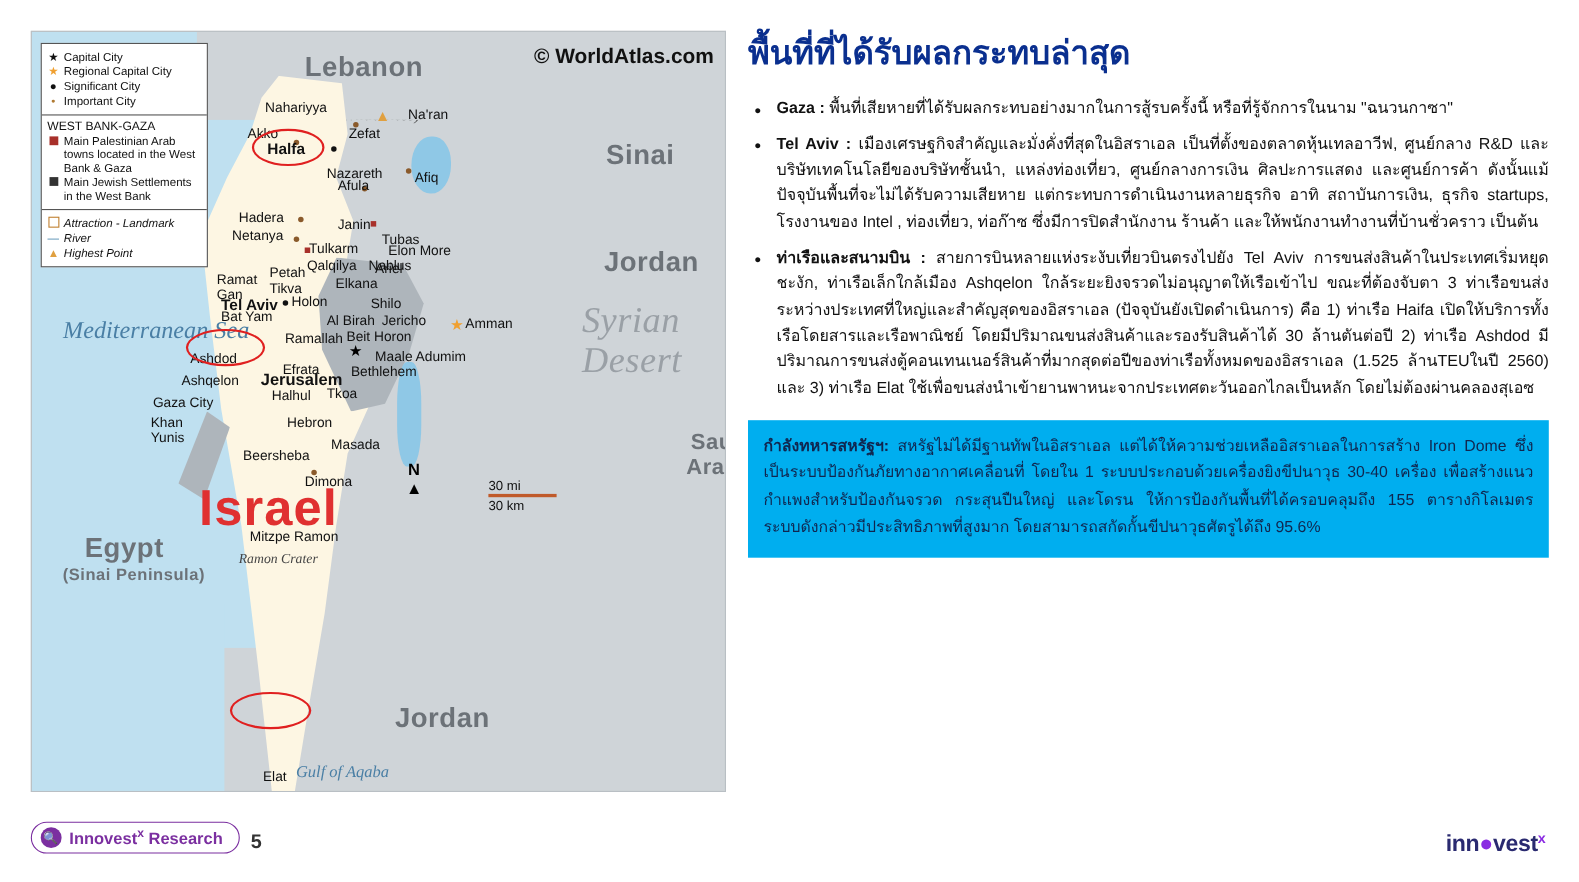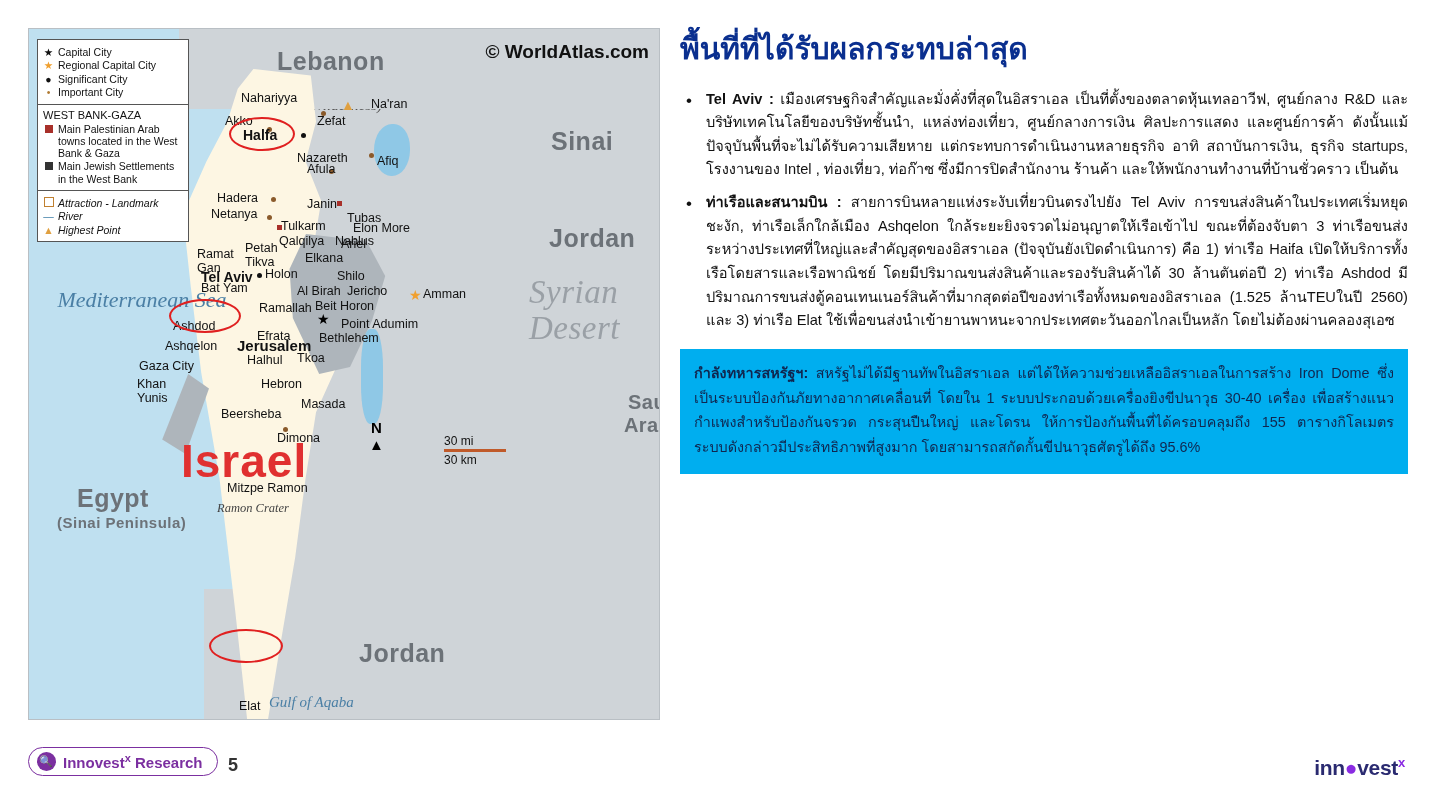--- a/index.html
+++ b/index.html
@@ -408,21 +408,21 @@
     <div class="city" style="left:172px; top:252px;">Bat Yam</div>
     <div class="city" style="left:268px; top:255px;">Al Birah</div>
     <div class="city" style="left:318px; top:255px;">Jericho</div>
     <div class="city" style="left:230px; top:272px;">Ramallah</div>
     <div class="star orange" style="left:380px; top:258px;">★</div>
     <div class="city" style="left:394px; top:258px;">Amman</div>
     <div class="city" style="left:144px; top:290px;">Ashdod</div>
     <div class="city bold" style="left:208px; top:284px; font-size:15px;margin-top:24px;">Jerusalem</div>
     <div class="star" style="left:288px; top:282px;">★</div>
     <div class="city" style="left:286px; top:270px;">Beit Horon</div>
-    <div class="city" style="left:312px; top:288px;">Point Adumim</div>
+    <div class="city" style="left:312px; top:288px;">Maale Adumim</div>
     <div class="city" style="left:136px; top:310px;">Ashqelon</div>
     <div class="city" style="left:228px; top:300px;">Efrata</div>
     <div class="city" style="left:290px; top:302px;">Bethlehem</div>
     <div class="city" style="left:110px; top:330px;">Gaza City</div>
     <div class="city" style="left:218px; top:324px;">Halhul</div>
     <div class="city" style="left:268px; top:322px;">Tkoa</div>
     <div class="city" style="left:108px; top:348px;">Khan<br>Yunis</div>
     <div class="city" style="left:232px; top:348px;">Hebron</div>
     <div class="city" style="left:272px; top:368px;">Masada</div>
     <div class="city" style="left:192px; top:378px;">Beersheba</div>
@@ -456,20 +456,23 @@
   <div class="page-num">5</div>
   <div class="brand-bl">
     <span>inn</span><span class="o">●</span><span>vest</span><span class="x">x</span>
   </div>
 
   <div class="right">
     <h1 class="title">พื้นที่ที่ได้รับผลกระทบล่าสุด</h1>
 
     <ul class="bullets">
       <li>
+        <span class="lead">Gaza :</span><span> พื้นที่เสียหายที่ได้รับผลกระทบอย่างมากในการสู้รบครั้งนี้ หรือที่รู้จักการในนาม "ฉนวนกาซา"</span>
+      </li>
+      <li>
         <span class="lead">Tel Aviv   :</span><span> เมืองเศรษฐกิจสำคัญและมั่งคั่งที่สุดในอิสราเอล เป็นที่ตั้งของตลาดหุ้นเทลอาวีฟ, ศูนย์กลาง R&amp;D และบริษัทเทคโนโลยีของบริษัทชั้นนำ, แหล่งท่องเที่ยว, ศูนย์กลางการเงิน ศิลปะการแสดง และศูนย์การค้า ดังนั้นแม้ปัจจุบันพื้นที่จะไม่ได้รับความเสียหาย แต่กระทบการดำเนินงานหลายธุรกิจ อาทิ สถาบันการเงิน, ธุรกิจ startups, โรงงานของ Intel , ท่องเที่ยว, ท่อก๊าซ ซึ่งมีการปิดสำนักงาน ร้านค้า และให้พนักงานทำงานที่บ้านชั่วคราว เป็นต้น</span>
       </li>
       <li>
         <span class="lead">ท่าเรือและสนามบิน :</span><span> สายการบินหลายแห่งระงับเที่ยวบินตรงไปยัง Tel Aviv การขนส่งสินค้าในประเทศเริ่มหยุดชะงัก, ท่าเรือเล็กใกล้เมือง  Ashqelon  ใกล้ระยะยิงจรวดไม่อนุญาตให้เรือเข้าไป ขณะที่ต้องจับตา 3 ท่าเรือขนส่งระหว่างประเทศที่ใหญ่และสำคัญสุดของอิสราเอล (ปัจจุบันยังเปิดดำเนินการ) คือ 1) ท่าเรือ Haifa เปิดให้บริการทั้งเรือโดยสารและเรือพาณิชย์ โดยมีปริมาณขนส่งสินค้าและรองรับสินค้าได้ 30 ล้านตันต่อปี 2) ท่าเรือ Ashdod มีปริมาณการขนส่งตู้คอนเทนเนอร์สินค้าที่มากสุดต่อปีของท่าเรือทั้งหมดของอิสราเอล (1.525 ล้านTEUในปี 2560) และ 3) ท่าเรือ Elat ใช้เพื่อขนส่งนำเข้ายานพาหนะจากประเทศตะวันออกไกลเป็นหลัก โดยไม่ต้องผ่านคลองสุเอซ</span>
       </li>
     </ul>
 
     <div class="callout">
       <span class="lead">กำลังทหารสหรัฐฯ:</span><span>  สหรัฐไม่ได้มีฐานทัพในอิสราเอล   แต่ได้ให้ความช่วยเหลืออิสราเอลในการสร้าง Iron  Dome  ซึ่งเป็นระบบป้องกันภัยทางอากาศเคลื่อนที่ โดยใน  1  ระบบประกอบด้วยเครื่องยิงขีปนาวุธ 30-40 เครื่อง เพื่อสร้างแนวกำแพงสำหรับป้องกันจรวด กระสุนปืนใหญ่ และโดรน ให้การป้องกันพื้นที่ได้ครอบคลุมถึง  155  ตารางกิโลเมตร  ระบบดังกล่าวมีประสิทธิภาพที่สูงมาก  โดยสามารถสกัดกั้นขีปนาวุธศัตรูได้ถึง 95.6%</span>
     </div>

